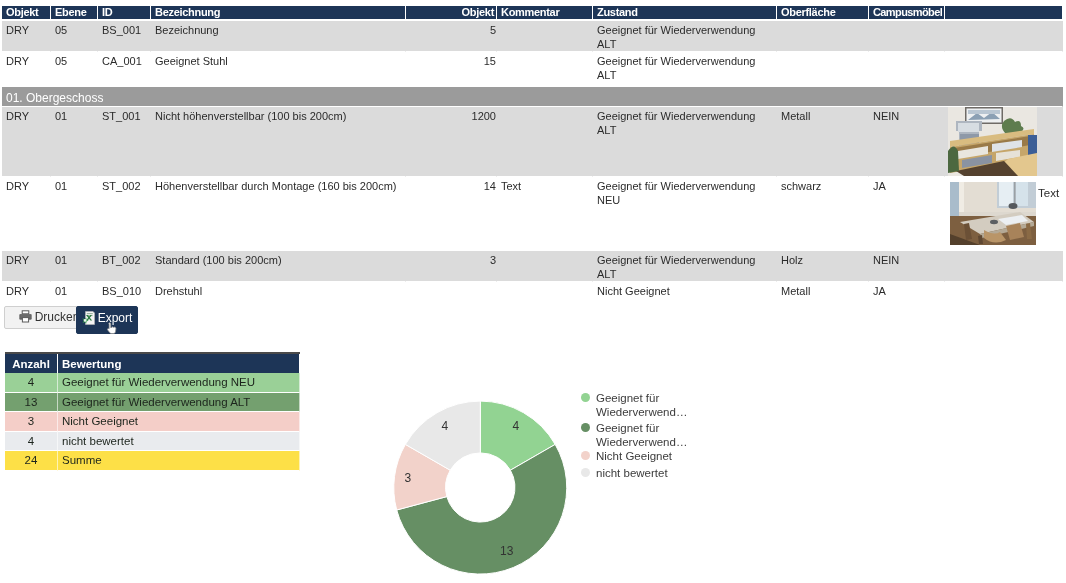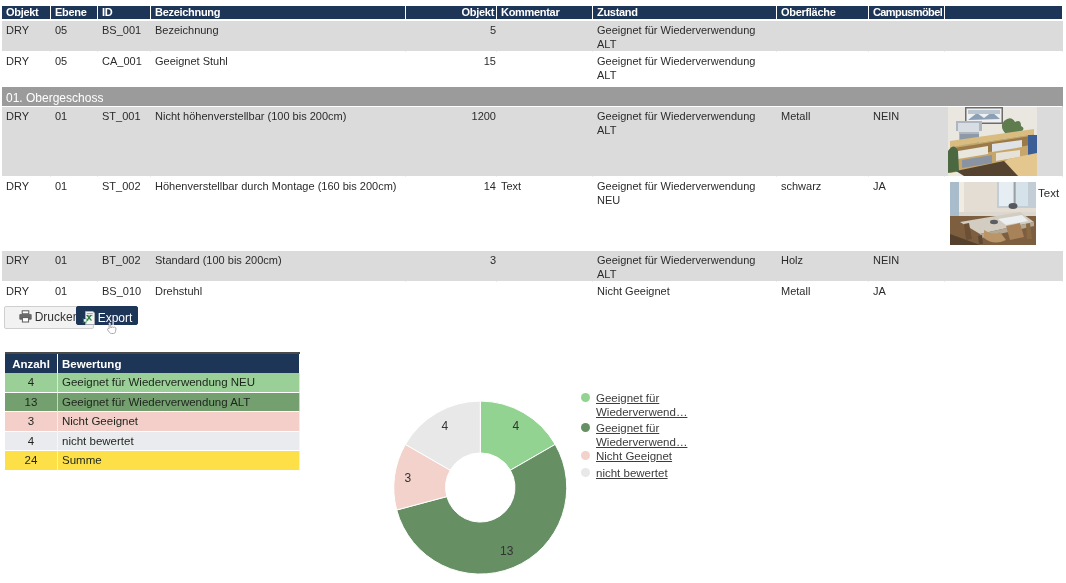--- a/index.html
+++ b/index.html
@@ -14,27 +14,27 @@
 #tbl th{background:#1d3557;color:#fff;font-weight:bold;text-align:left;height:15px;font-size:11px;line-height:11px;letter-spacing:-0.3px;padding-top:1px;border-right:1px solid #fff;border-bottom:2px solid #fff;}
 #tbl td{border-right:1px solid rgba(255,255,255,0);}
 tr.g td{background:#dbdbdb;border-right:1px solid #fff;border-bottom:1px solid #fff;}
 tr.w td{background:#fff;}
 td.num{text-align:right;padding-right:5px;}
 #tbl th.num{text-align:right;padding-right:2px;}
 tr.band td{background:#9b9b9b;color:#fff;font-weight:normal;font-size:12px;height:20px;line-height:16px;padding-top:1px;border-bottom:1px solid #fff;}
 .wrapcell{white-space:normal !important;line-height:13.5px;}
 
 #btnDruck{position:absolute;left:4px;top:306px;width:90px;height:23px;background:#f2f2f2;border:1px solid #cfcfcf;border-radius:2px;font-size:12px;color:#333;line-height:21px;text-align:center;}
-#btnExp{position:absolute;left:76px;top:306px;width:62px;height:19px;background:#1d3557;border:1px solid #1d3557;border-radius:2px;font-size:12px;color:#fff;line-height:22px;text-align:center;}
+#btnExp{position:absolute;left:76px;top:306px;width:62px;height:28px;background:#1d3557;border:1px solid #1d3557;border-radius:2px;font-size:12px;color:#fff;line-height:22px;text-align:center;}
 
 #sum{position:absolute;left:5px;top:352px;width:295px;border-collapse:separate;border-spacing:0;table-layout:fixed;font-size:11.5px;color:#1c241c;border-top:2px solid #4a4a4a;}
 #sum th{background:#1d3557;color:#fff;font-weight:bold;text-align:left;height:19px;font-size:11.5px;padding:0 0 0 4px;border-right:1px solid #fff;}
 #sum td{height:19.5px;padding:0 0 0 4px;border-bottom:1px solid #fff;border-right:1px solid rgba(255,255,255,.6);}
 #sum .c{text-align:center;padding:0;}
-.legend{position:absolute;font-size:11.5px;color:#3c3c3c;line-height:13.5px;text-decoration:underline;}
+.legend{position:absolute;font-size:11.5px;color:#3c3c3c;line-height:13.5px;}
 .dot{display:inline-block;width:9px;height:9px;border-radius:50%;margin-right:6px;}
 </style>
 </head>
 <body>
 <table id="tbl">
 <colgroup>
 <col style="width:49px">
       <col style="width:47px">
       <col style="width:53px">
       <col style="width:255px">

